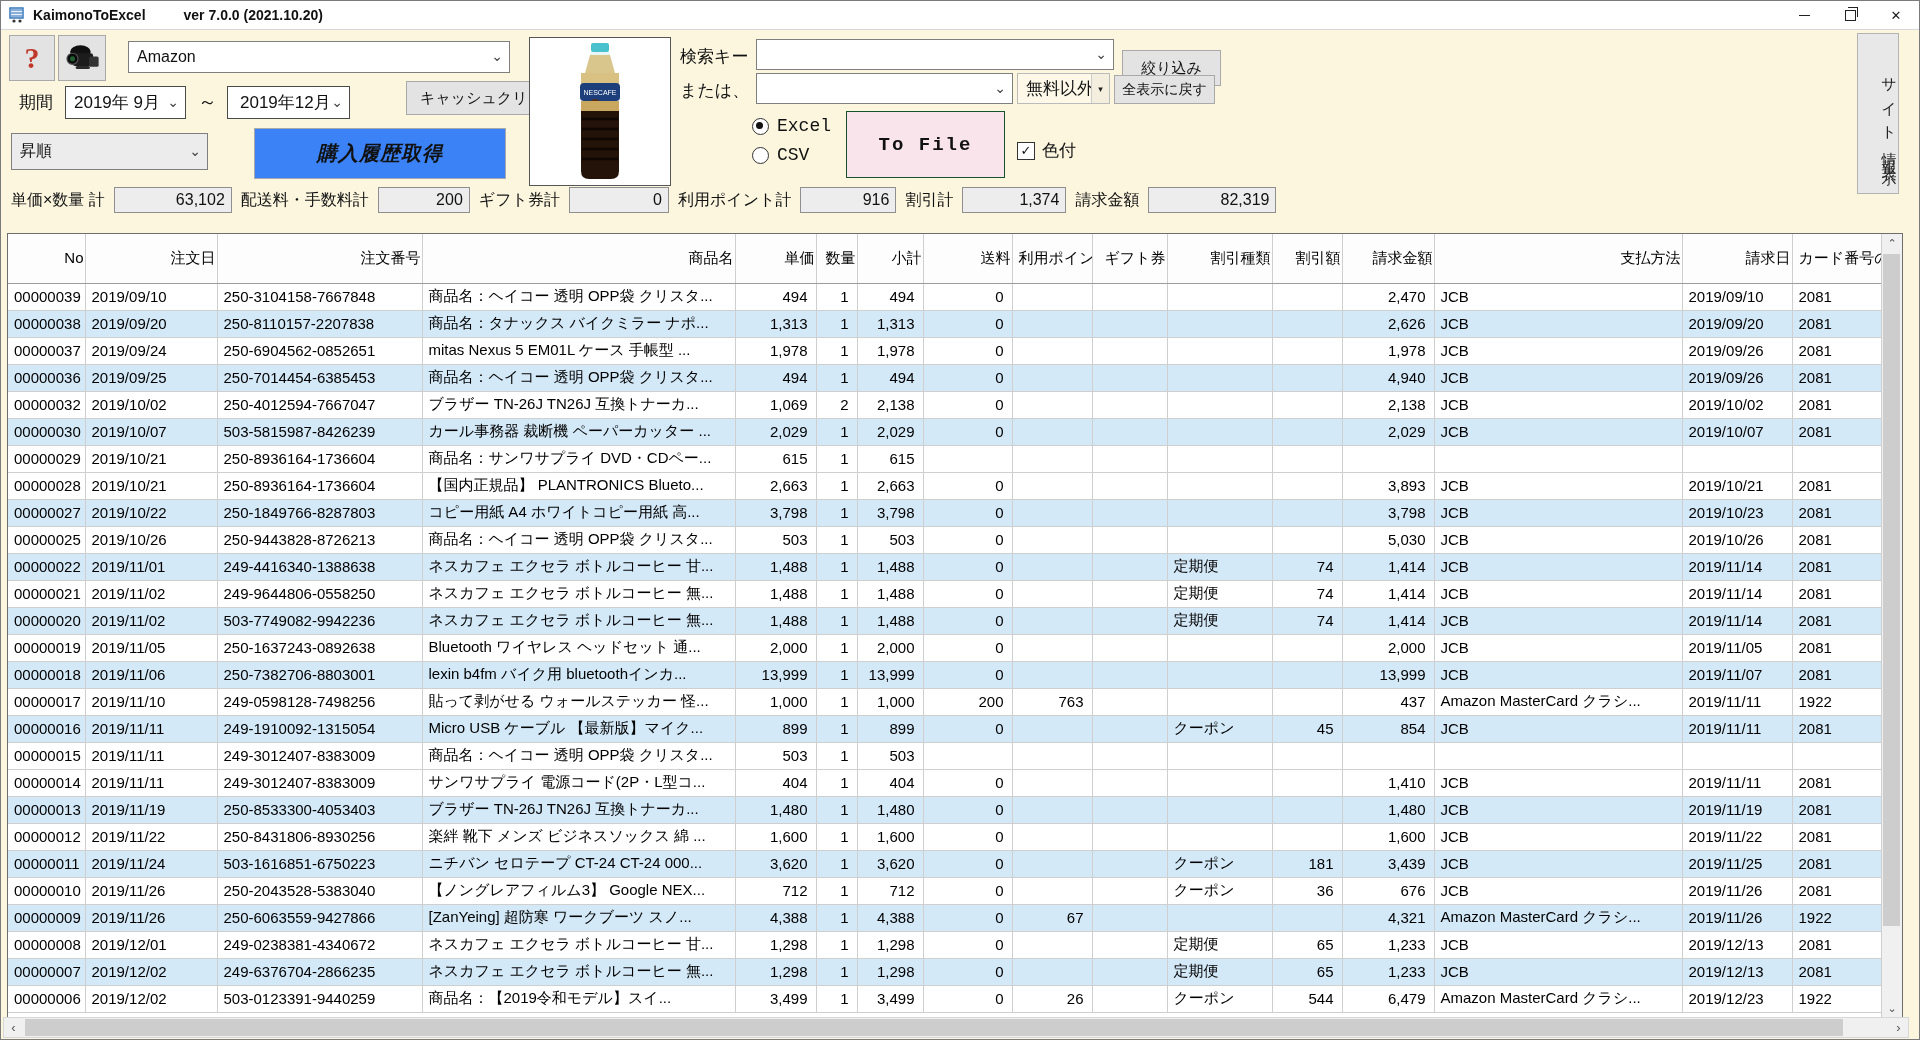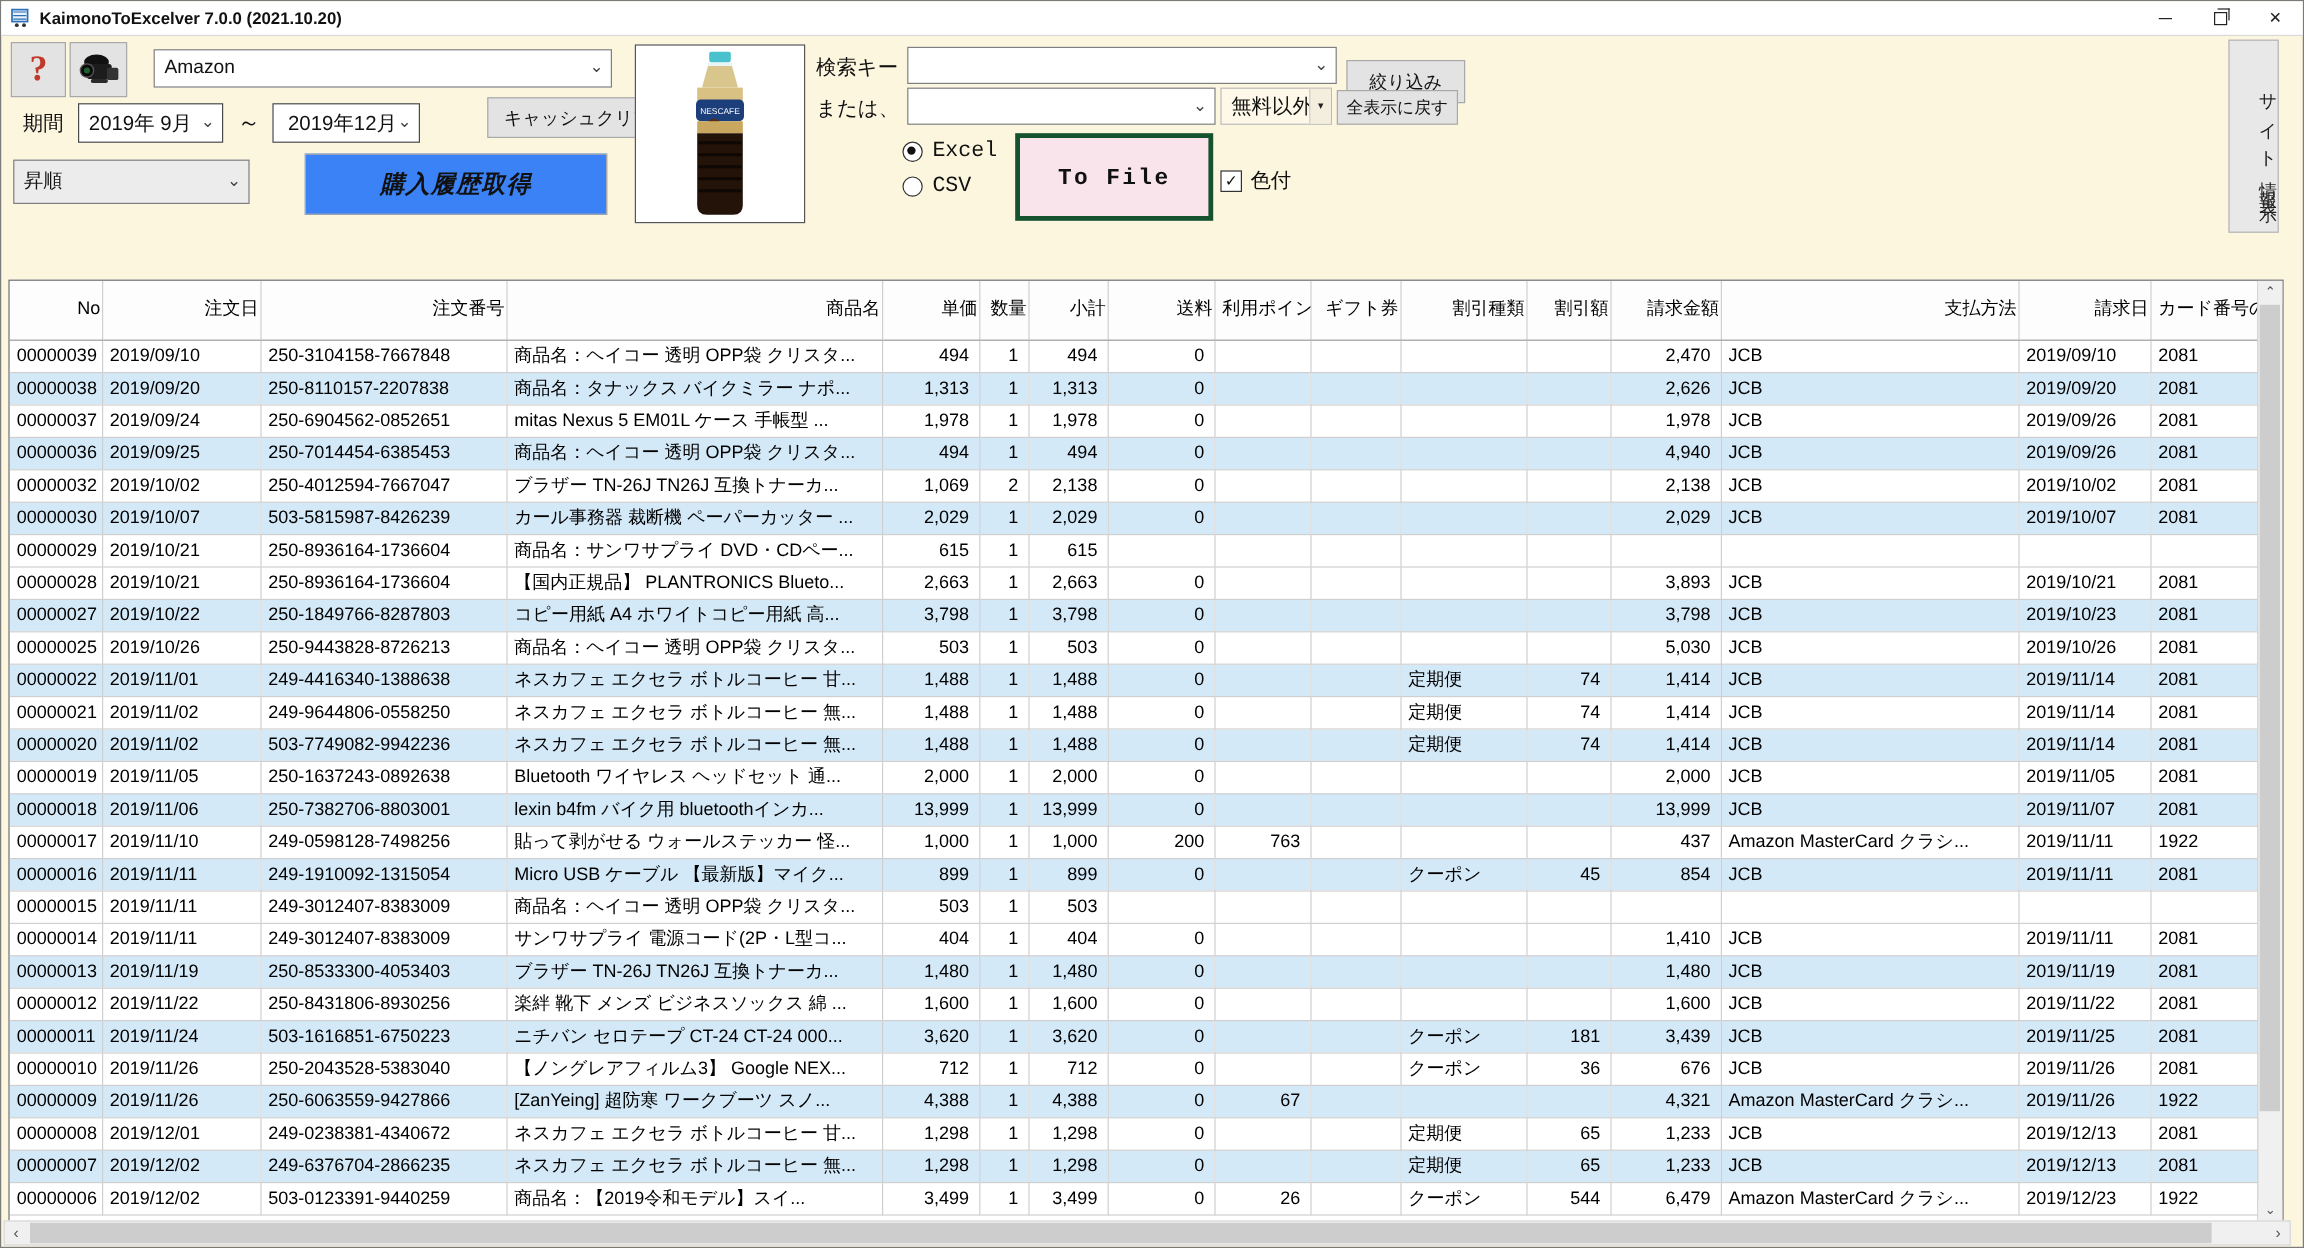--- a/index.html
+++ b/index.html
@@ -3,21 +3,21 @@
 <meta charset="utf-8">
 <style>
   html,body{margin:0;padding:0;}
   body{font-family:"Liberation Sans","DejaVu Sans",sans-serif;background:#444;}
   #app{position:relative;width:1918px;height:1038px;background:#fcf6df;border:1px solid #7b7b7b;overflow:hidden;}
 
   
   .titlebar{position:absolute;left:0;top:0;width:100%;height:28px;background:#fff;border-bottom:1px solid #d9d9d9;display:flex;align-items:center;}
   .titlebar .appicon{width:18px;height:18px;margin:0 6px 0 8px;}
   .titlebar .t-title{font-size:14px;font-weight:700;color:#111;}
-  .titlebar .t-ver{font-size:14px;font-weight:700;color:#111;}
+  .titlebar .t-ver{font-size:14px;font-weight:700;color:#111;margin-left:38px;}
   .winbtns{position:absolute;right:0;top:0;height:28px;display:flex;}
   .winbtn{width:46px;height:28px;display:flex;align-items:center;justify-content:center;color:#222;font-size:13px;}
   .ic-min{width:11px;height:1px;background:#222;display:block;}
   .ic-restore{position:relative;width:9px;height:9px;border:1px solid #222;background:#fff;display:block;}
   .ic-restore::before{content:"";position:absolute;left:2px;top:-4px;width:9px;height:9px;border:1px solid #222;border-bottom:none;border-left:none;}
 
   
   .main{position:absolute;left:0;top:28px;width:100%;height:1010px;}
 
   .btn{background:#e3e3e3;border:1px solid #a9a9a9;display:flex;align-items:center;justify-content:center;font-size:15px;color:#111;box-sizing:border-box;cursor:default;}
@@ -40,21 +40,21 @@
   .search-combo{position:absolute;left:755px;top:10px;width:358px;height:31px;}
   .filterbtn{position:absolute;left:1121px;top:8px;width:99px;height:36px;margin-top:13px;}
   .or-combo{position:absolute;left:755px;top:44px;width:257px;height:31px;}
   .free-combo{position:absolute;left:1016px;top:44px;width:93px;height:31px;border-color:#bbb;background:#fdf8e8;font-size:17px;}
   .free-combo .dropbtn{position:absolute;right:0;top:0;width:17px;height:100%;background:#f3eedd;border-left:1px solid #ccc;display:flex;align-items:center;justify-content:center;font-size:9px;color:#222;}
   .resetbtn{position:absolute;left:1113px;top:46px;width:101px;height:29px;}
 
   .radio-row{position:absolute;display:flex;align-items:center;gap:8px;font-family:"Liberation Mono","DejaVu Sans Mono",monospace;font-size:18px;color:#111;}
   .rdot{width:15px;height:15px;border:1px solid #333;border-radius:50%;background:#fff;position:relative;display:inline-block;}
   .rdot.on::after{content:"";position:absolute;left:3px;top:3px;width:7px;height:7px;border-radius:50%;background:#111;}
-  .tofile{position:absolute;left:845px;top:82px;width:157px;height:65px;background:#f9e4ec;border:4px solid #14532d;font-family:"Liberation Mono","DejaVu Sans Mono",monospace;font-size:19px;font-weight:700;letter-spacing:2px;color:#111;display:flex;align-items:center;justify-content:center;}
+  .tofile{position:absolute;left:845px;top:82px;width:157px;height:65px;background:#f9e4ec;border:1px solid #14532d;font-family:"Liberation Mono","DejaVu Sans Mono",monospace;font-size:19px;font-weight:700;letter-spacing:2px;color:#111;display:flex;align-items:center;justify-content:center;}
   .chk-row{position:absolute;left:1016px;top:110px;display:flex;align-items:center;gap:7px;font-size:17px;color:#111;}
   .cbox{width:16px;height:16px;background:#fff;border:1px solid #333;display:flex;align-items:center;justify-content:center;font-size:13px;color:#111;line-height:1;}
 
   .siteinfo{position:absolute;left:1856px;top:4px;width:42px;height:161px;background:#e8e8e8;border:1px solid #b3b3b3;display:flex;align-items:flex-start;justify-content:center;writing-mode:vertical-rl;font-size:15px;letter-spacing:7px;padding-top:8px;box-sizing:border-box;color:#222;}
 
   
   .totals{position:absolute;left:10px;top:157px;height:28px;display:flex;align-items:center;gap:9px;font-size:16px;color:#111;}
   .totals .tlabel{white-space:nowrap;}
   .totals .tbox{height:26px;background:#ededed;border:1px solid #8f8f8f;display:flex;align-items:center;justify-content:flex-end;padding-right:6px;box-sizing:border-box;font-size:16px;}
 
@@ -198,20 +198,34 @@
       <span>CSV</span>
     </div>
     <div class="tofile">To File</div>
     <div class="chk-row">
       <span class="cbox">✓</span>
       <span>色付</span>
     </div>
 
     <div class="siteinfo">サイト情報表示</div>
 
+    <div class="totals">
+        <span class="tlabel">単価×数量 計</span>
+        <div class="tbox" style="width: 118px;">63,102</div>
+        <span class="tlabel">配送料・手数料計</span>
+        <div class="tbox" style="width: 92px;">200</div>
+        <span class="tlabel">ギフト券計</span>
+        <div class="tbox" style="width: 100px;">0</div>
+        <span class="tlabel">利用ポイント計</span>
+        <div class="tbox" style="width: 96px;">916</div>
+        <span class="tlabel">割引計</span>
+        <div class="tbox" style="width: 104px;">1,374</div>
+        <span class="tlabel">請求金額</span>
+        <div class="tbox" style="width: 128px;">82,319</div>
+      </div>
 
     <div class="table-wrap">
       <table class="grid">
         <colgroup>
           <col class="w0">
             <col class="w1">
             <col class="w2">
             <col class="w3">
             <col class="w4">
             <col class="w5">

